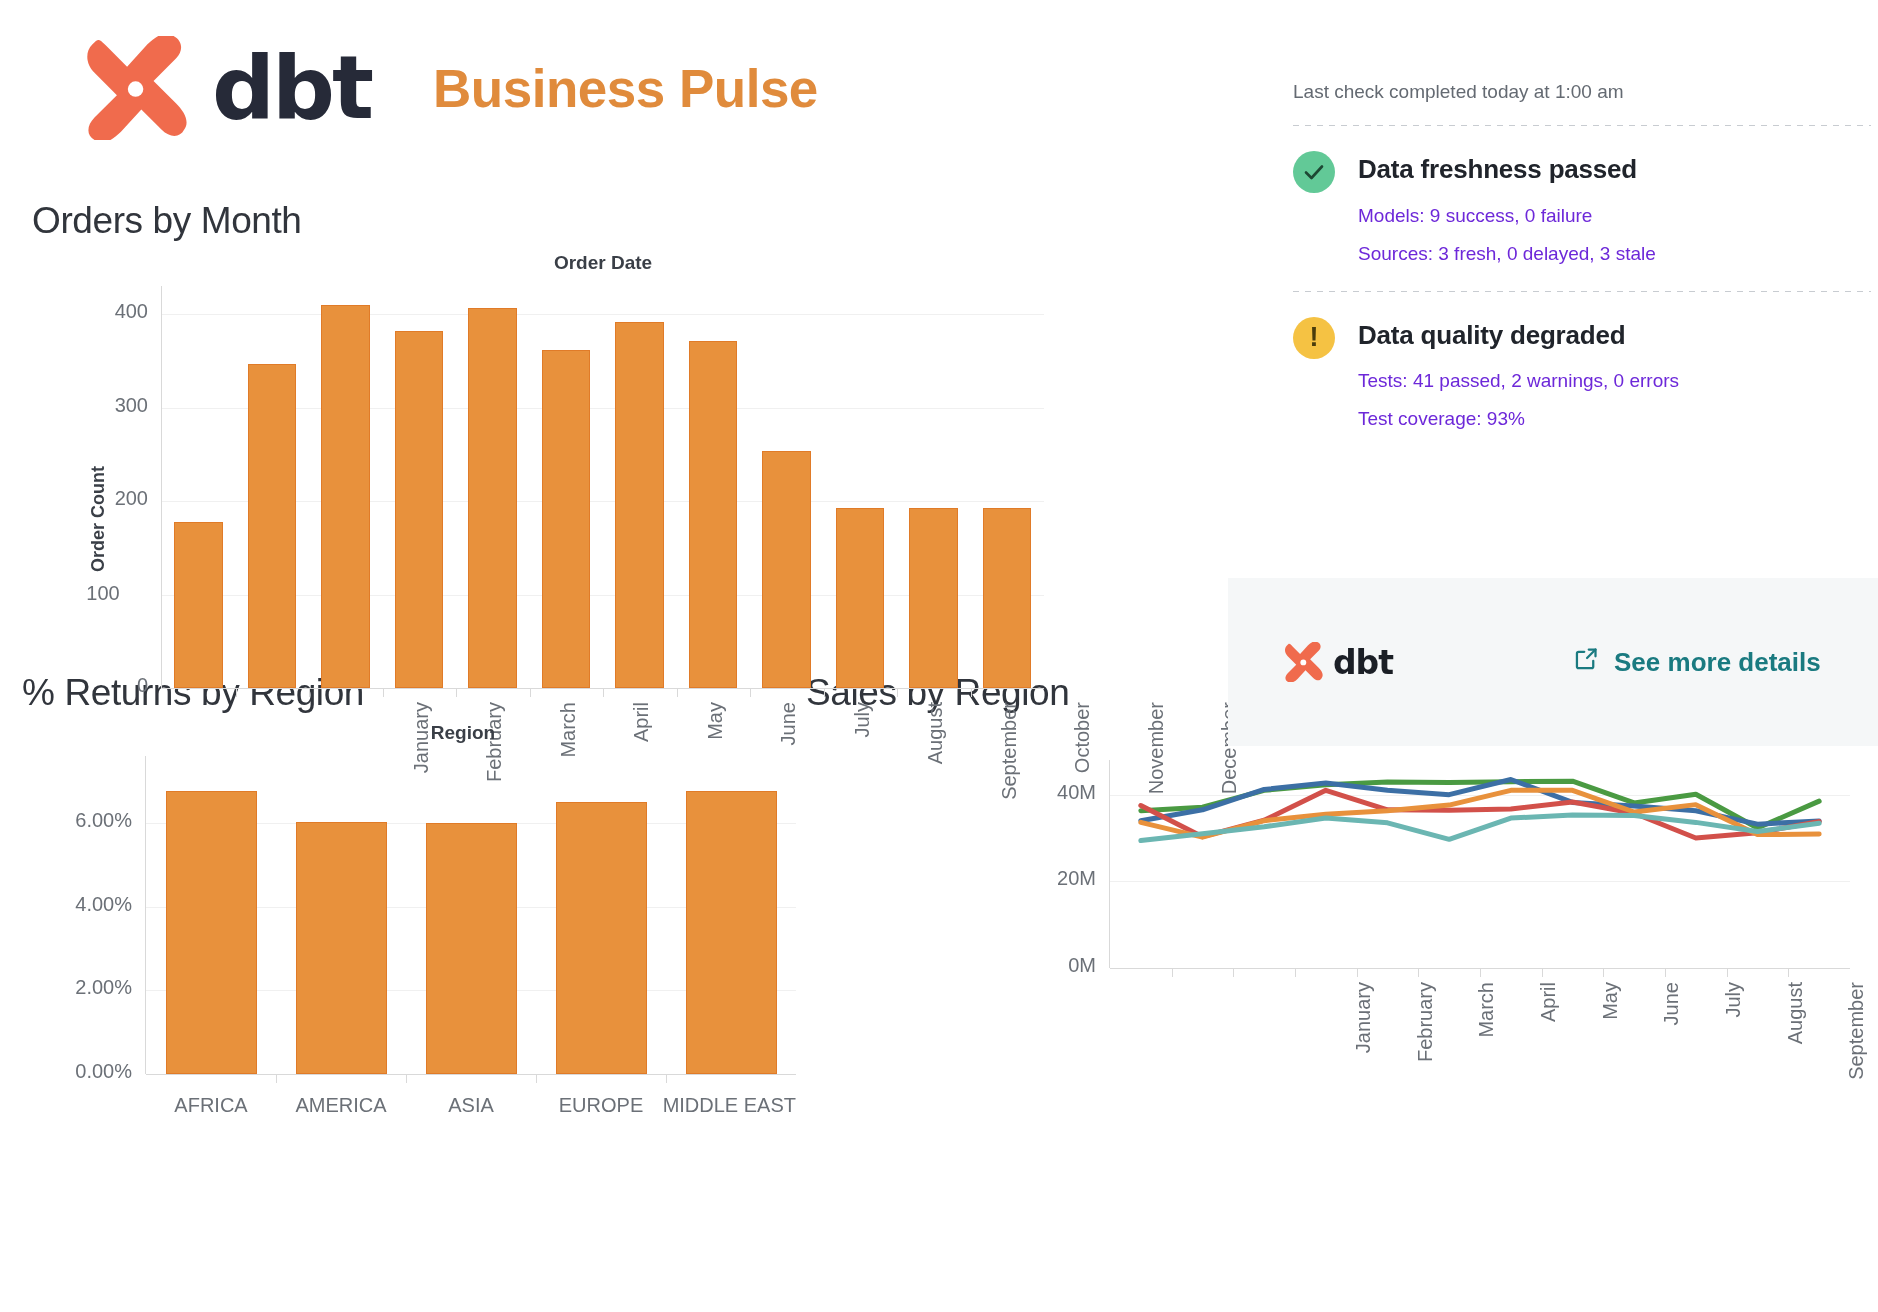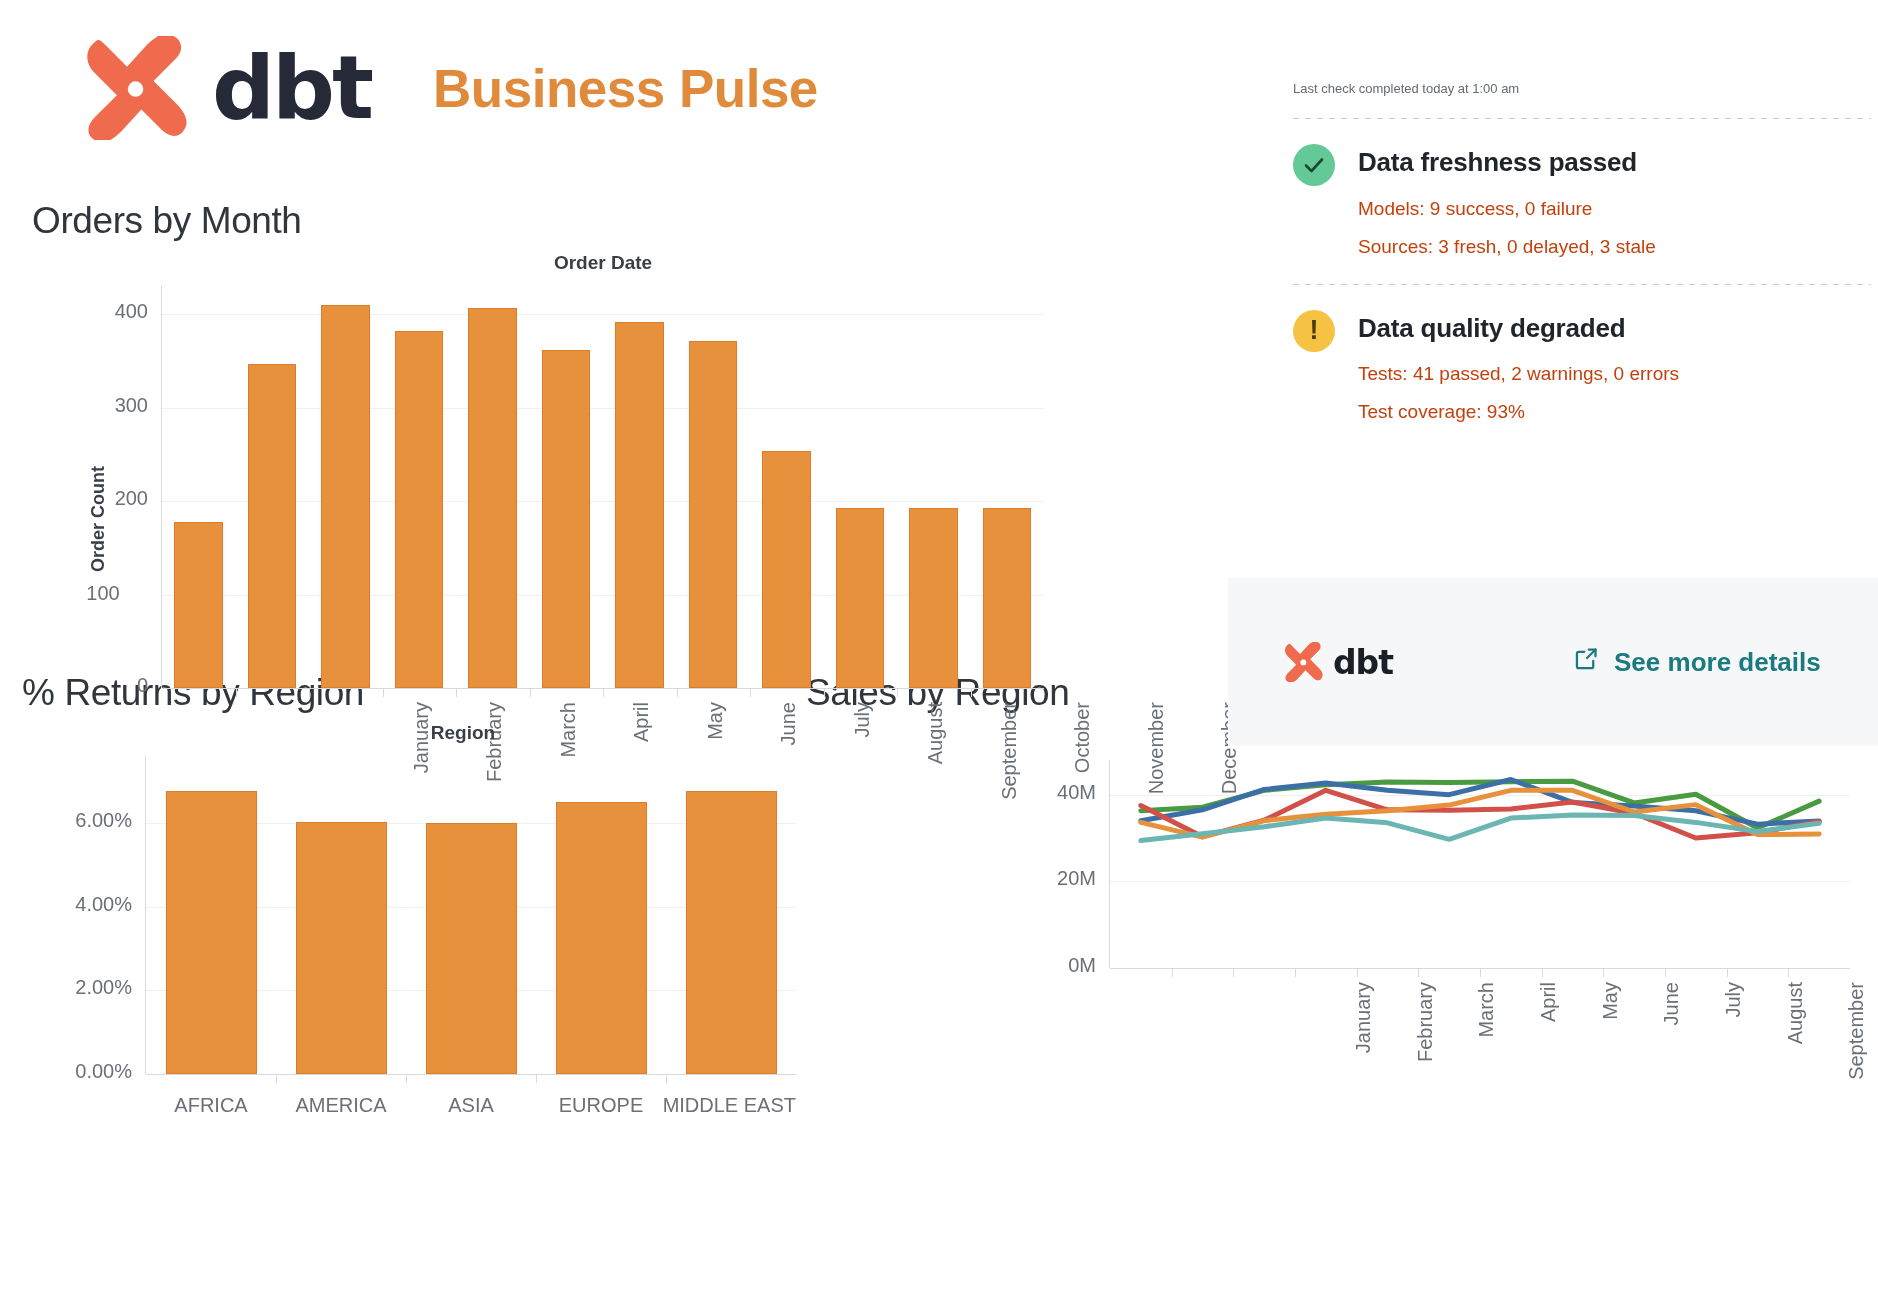--- a/index.html
+++ b/index.html
@@ -34,33 +34,33 @@
   .tick { position: absolute; font-size: 20px; color: #6b7077; white-space: nowrap; }
   .tick.y { text-align: right; }
   .tick.rot { transform-origin: 100% 0; transform: rotate(-90deg); text-align: right; }
   .gridline { position: absolute; height: 1px; background: #f0f0f0; }
   .axisline { position: absolute; background: #d9d9d9; }
   .bar { position: absolute; background: #E8913C; border: 1px solid #E07B28; }
 
   
   .health { position: absolute; left: 1293px; top: 58px; width: 578px; }
   .health h2 { font-size: 27px; font-weight: bold; color: #20242b; letter-spacing: -0.2px; }
-  .health .subtle { font-size: 13px; color: #646a72; margin-top: 23px; }
+  .health .subtle { font-size: 19px; color: #646a72; margin-top: 23px; }
   .dash { margin: 22px 0 0 0; height: 1px;
           background-image: linear-gradient(to right, #c8ccd1 0 6px, transparent 6px 12px);
           background-size: 12px 1px; background-repeat: repeat-x; }
   .hrow { display: flex; gap: 23px; margin-top: 25px; }
   .badge { width: 42px; height: 42px; border-radius: 50%; flex: 0 0 42px;
            display: flex; align-items: center; justify-content: center; }
   .badge.ok { background: #62C997; }
   .badge.warn { background: #F5C243; }
   .badge svg { display: block; }
   .badge .bang { font-size: 27px; font-weight: bold; color: #4a3c0c; line-height: 1; }
   .hrow h3 { font-size: 26px; font-weight: bold; color: #20242b; letter-spacing: -0.2px; line-height: 1.45; }
-  .hline { font-size: 19px; color: #c2410c; margin-top: 16px; }
+  .hline { font-size: 19px; color: #6d28d9; margin-top: 16px; }
   .health .dash2 { margin-top: 26px; }
 
   .details-card { position: absolute; left: 1228px; top: 578px; width: 650px; height: 168px;
                   background: #F5F7F8; display: flex; align-items: center; }
   .details-logo { display: flex; align-items: center; gap: 7px; margin-left: 56px; }
   .details-logo .m { width: 42px; height: 40px; }
   .details-logo .w { font-size: 33px; font-weight: bold; color: #1b1f26; letter-spacing: -1px;
                      font-family: "DejaVu Sans", sans-serif; }
   .details-link { display: flex; align-items: center; gap: 14px; margin-left: 180px;
                   font-size: 26px; font-weight: bold; color: #1A7A80; cursor: pointer; }

